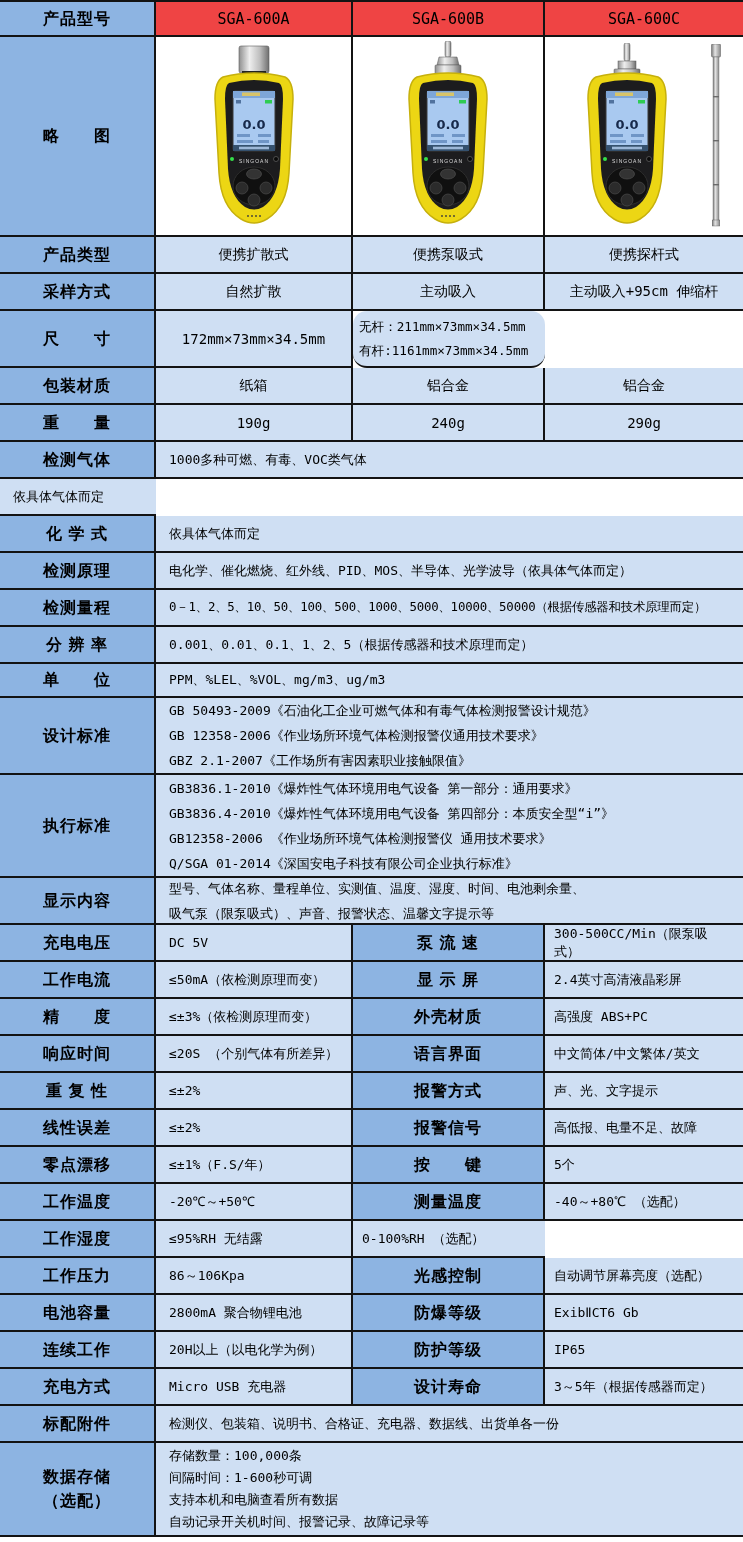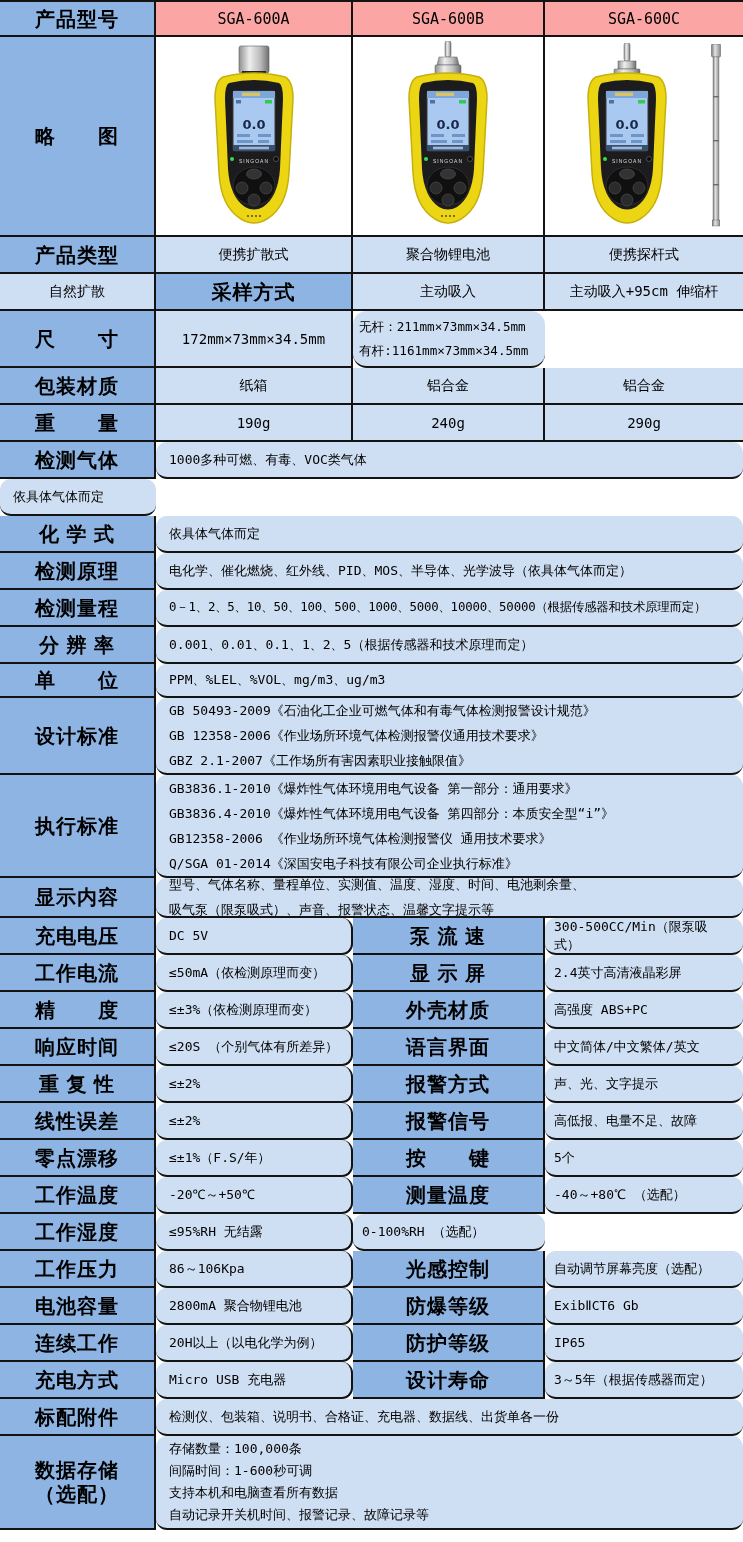--- a/index.html
+++ b/index.html
@@ -5,30 +5,30 @@
   html,body{margin:0;padding:0;background:#ffffff;}
   body{width:743px;font-family:"Liberation Sans","DejaVu Sans",sans-serif;color:#000;}
   .table{width:743px;}
   .row{display:grid;}
   .r4{grid-template-columns:156px 197px 192px 198px;}
   .r2{grid-template-columns:156px 587px;}
   .cell{box-sizing:border-box;border-right:2px solid #131313;border-bottom:2px solid #131313;
         display:flex;align-items:center;justify-content:center;overflow:hidden;}
   .cell.last{border-right:none;}
   .first .cell{border-top:2px solid #131313;}
-  .label{background:#8db4e2;font-weight:bold;font-size:20px;letter-spacing:1px;text-align:center;white-space:pre-line;line-height:24px;}
+  .label{background:#8db4e2;font-weight:bold;font-size:16px;letter-spacing:1px;text-align:center;white-space:pre-line;line-height:24px;}
   .value{background:#cfdff3;font-family:"DejaVu Sans Mono","Liberation Mono",monospace;font-size:14px;text-align:center;white-space:pre-line;}
-  .value.left{justify-content:flex-start;text-align:left;font-size:13px;padding-left:13px;padding-right:12px;border-radius:11px;}
-  .value.hdr{font-size:15px;background:#fca5a5;}
+  .value.left{justify-content:flex-start;text-align:left;font-size:13px;padding-left:13px;padding-right:12px;}
+  .value.hdr{font-size:15px;background:#ef4444;}
   .value.tight{font-size:12.4px;letter-spacing:-0.2px;}
   .value.small{font-size:12.6px;padding-left:6px;line-height:24px;}
   .ml{line-height:25px;}
   .h94 .value{line-height:22px;}
   .img{background:#ffffff;}
-  .h37{height:37px;}  .h34{height:34px;}  .h52{height:40px;}  .h57{height:57px;}
+  .h37{height:37px;}  .h34{height:34px;}  .h52{height:47px;}  .h57{height:57px;}
   .h77{height:77px;}  .h94{height:94px;}  .h103{height:103px;} .h200{height:200px;}
   .devwrap{display:flex;align-items:center;justify-content:center;gap:18px;width:100%;height:100%;}
 </style>
 </head>
 <body>
 
 <svg width="0" height="0" style="position:absolute">
   <defs>
     <linearGradient id="metalH" x1="0" y1="0" x2="1" y2="0">
       <stop offset="0" stop-color="#8f8f8f"></stop>
@@ -160,26 +160,26 @@
           <rect x="5" y="140" width="6" height="1.4" fill="#6b6b6b"></rect>
           <rect x="4.2" y="176" width="7.6" height="6" fill="url(#rodG)" stroke="#5a5a5a" stroke-width="0.4"></rect>
         </svg>
       </div>
     </div>
   </div>
 
   <div class="row r4 h37">
     <div class="cell label">产品类型</div>
     <div class="cell value">便携扩散式</div>
-    <div class="cell value">聚合物锂电池</div>
+    <div class="cell value">便携泵吸式</div>
     <div class="cell value last">便携探杆式</div>
   </div>
   <div class="row r4 h37">
+    <div class="cell label">采样方式</div>
     <div class="cell value">自然扩散</div>
-    <div class="cell label">采样方式</div>
     <div class="cell value">主动吸入</div>
     <div class="cell value last">主动吸入+95cm 伸缩杆</div>
   </div>
   <div class="row r4 h57">
     <div class="cell label">尺　　寸</div>
     <div class="cell value">172mm×73mm×34.5mm</div>
     <div class="cell value small last" style="justify-content:flex-start;text-align:left;border-radius:14px;">无杆：211mm×73mm×34.5mm
 有杆:1161mm×73mm×34.5mm</div>
   </div>
   <div class="row r4 h37">

